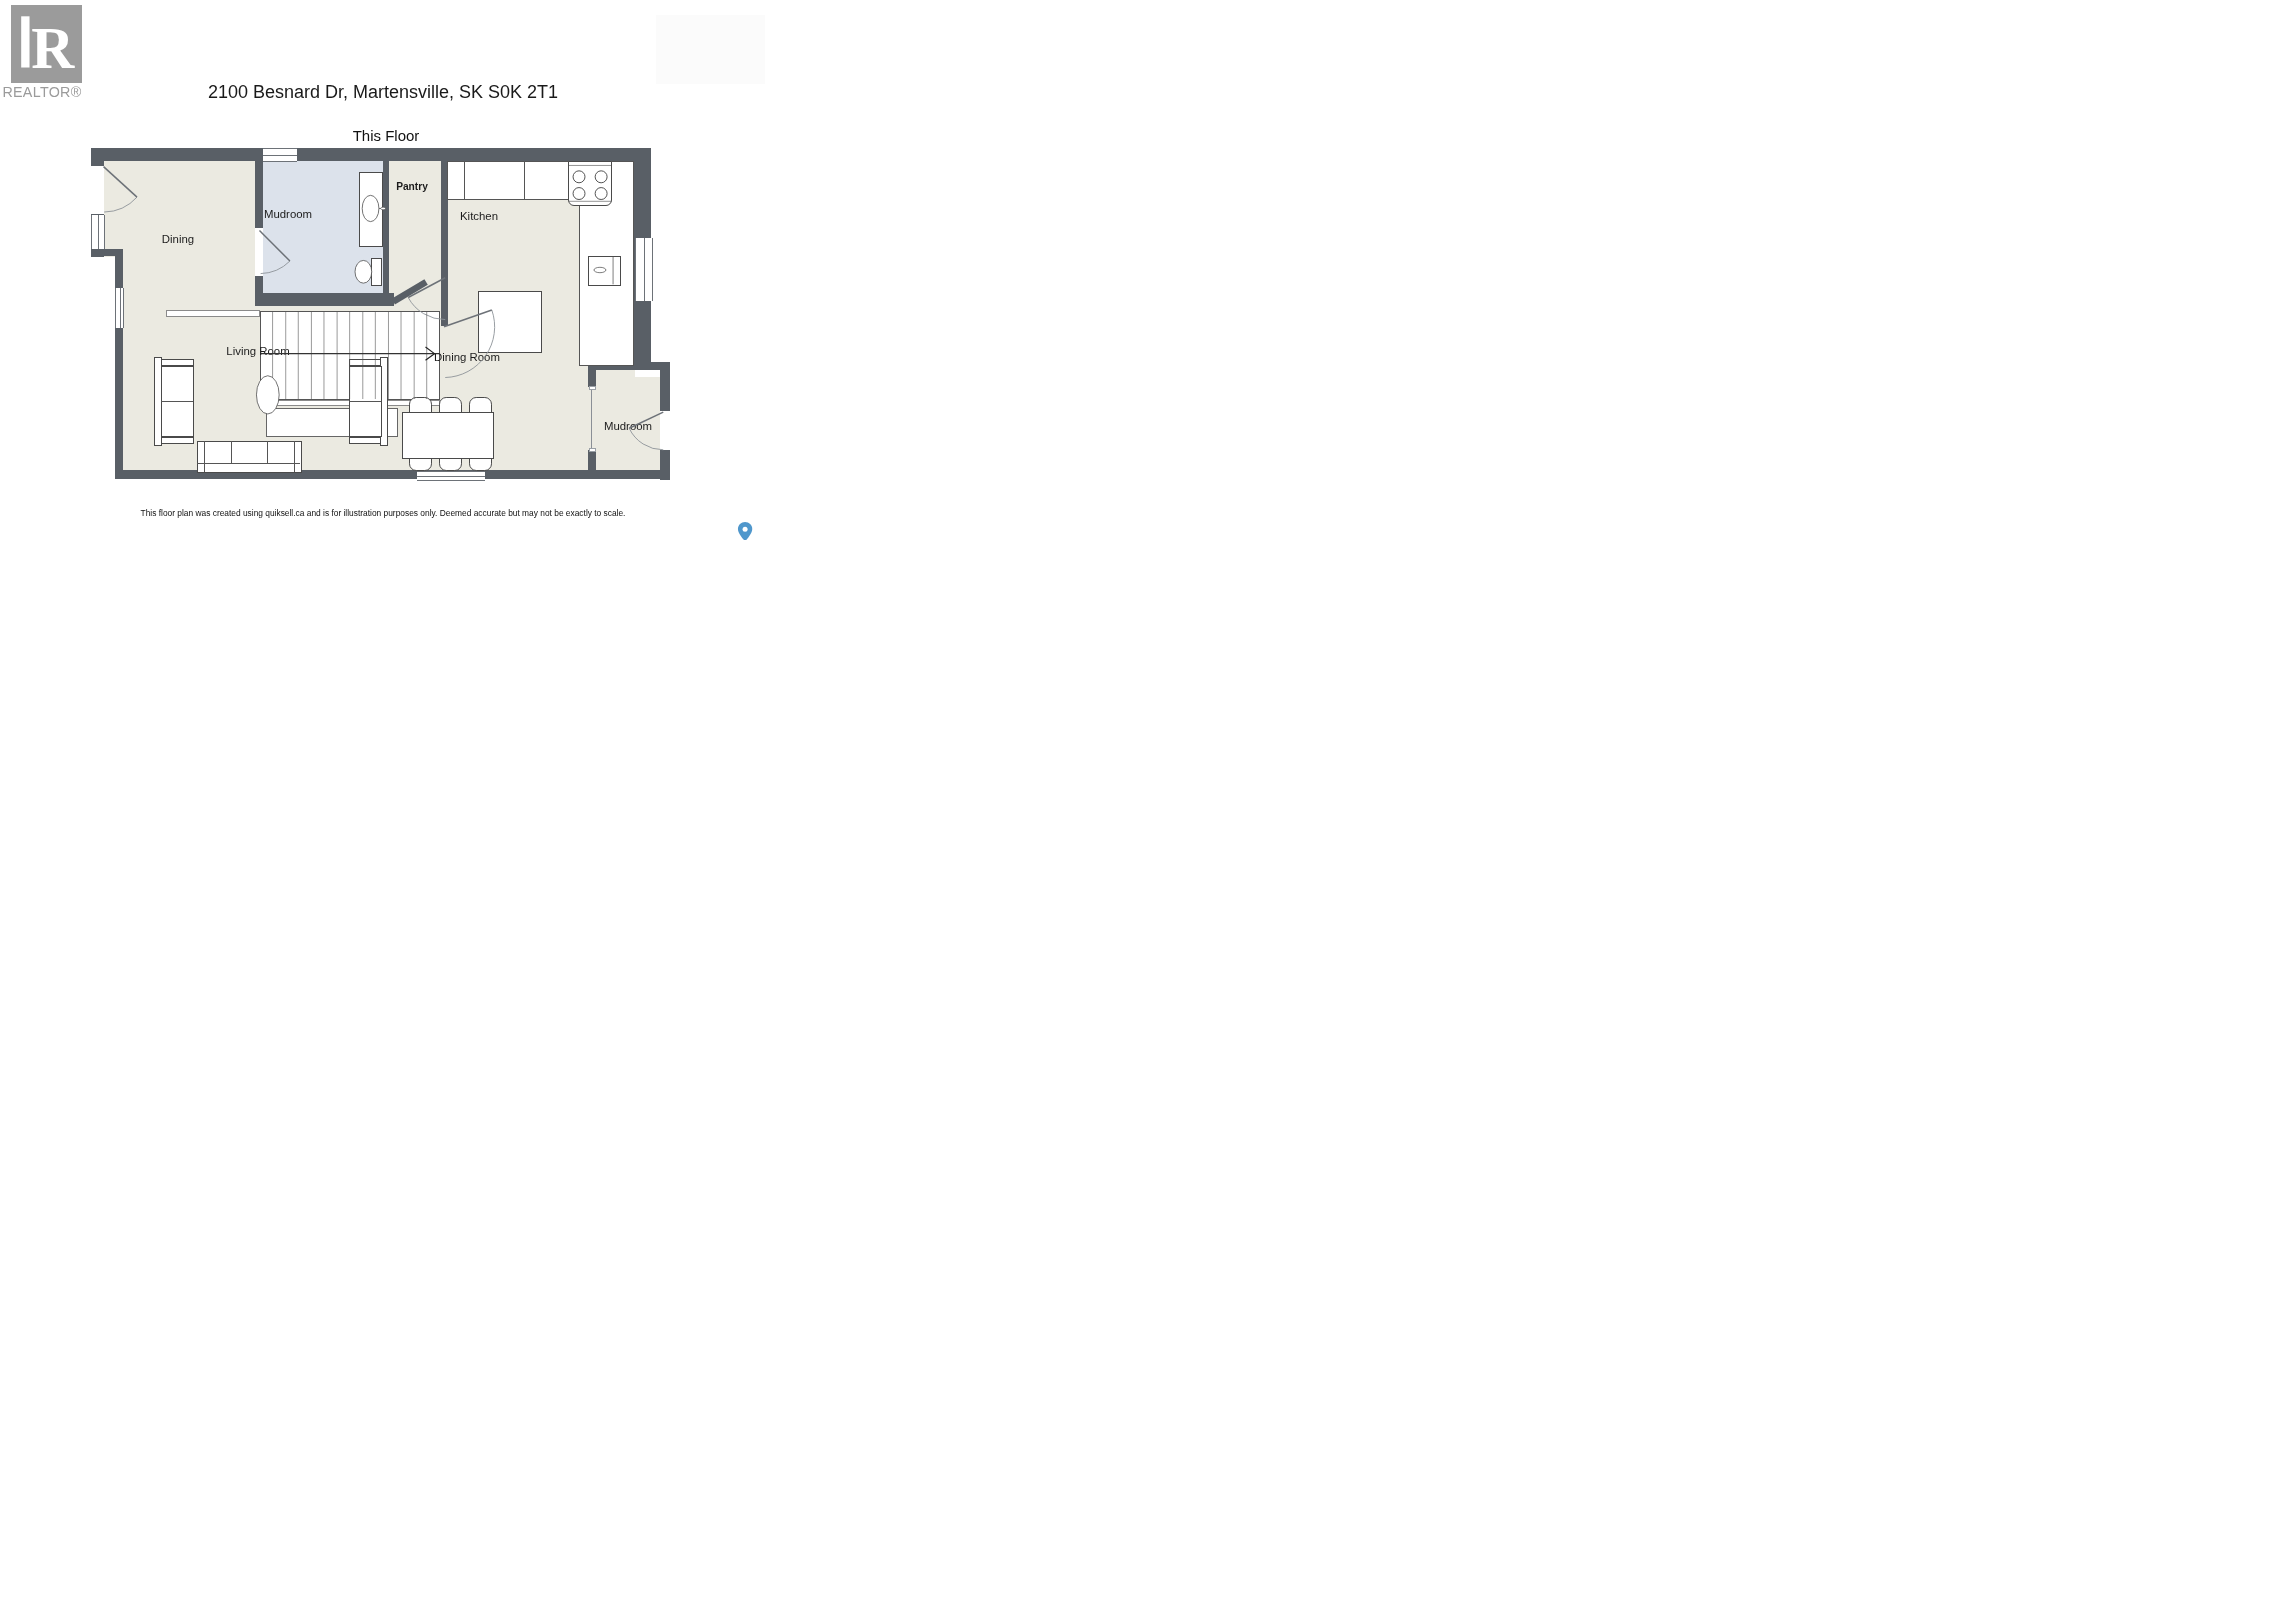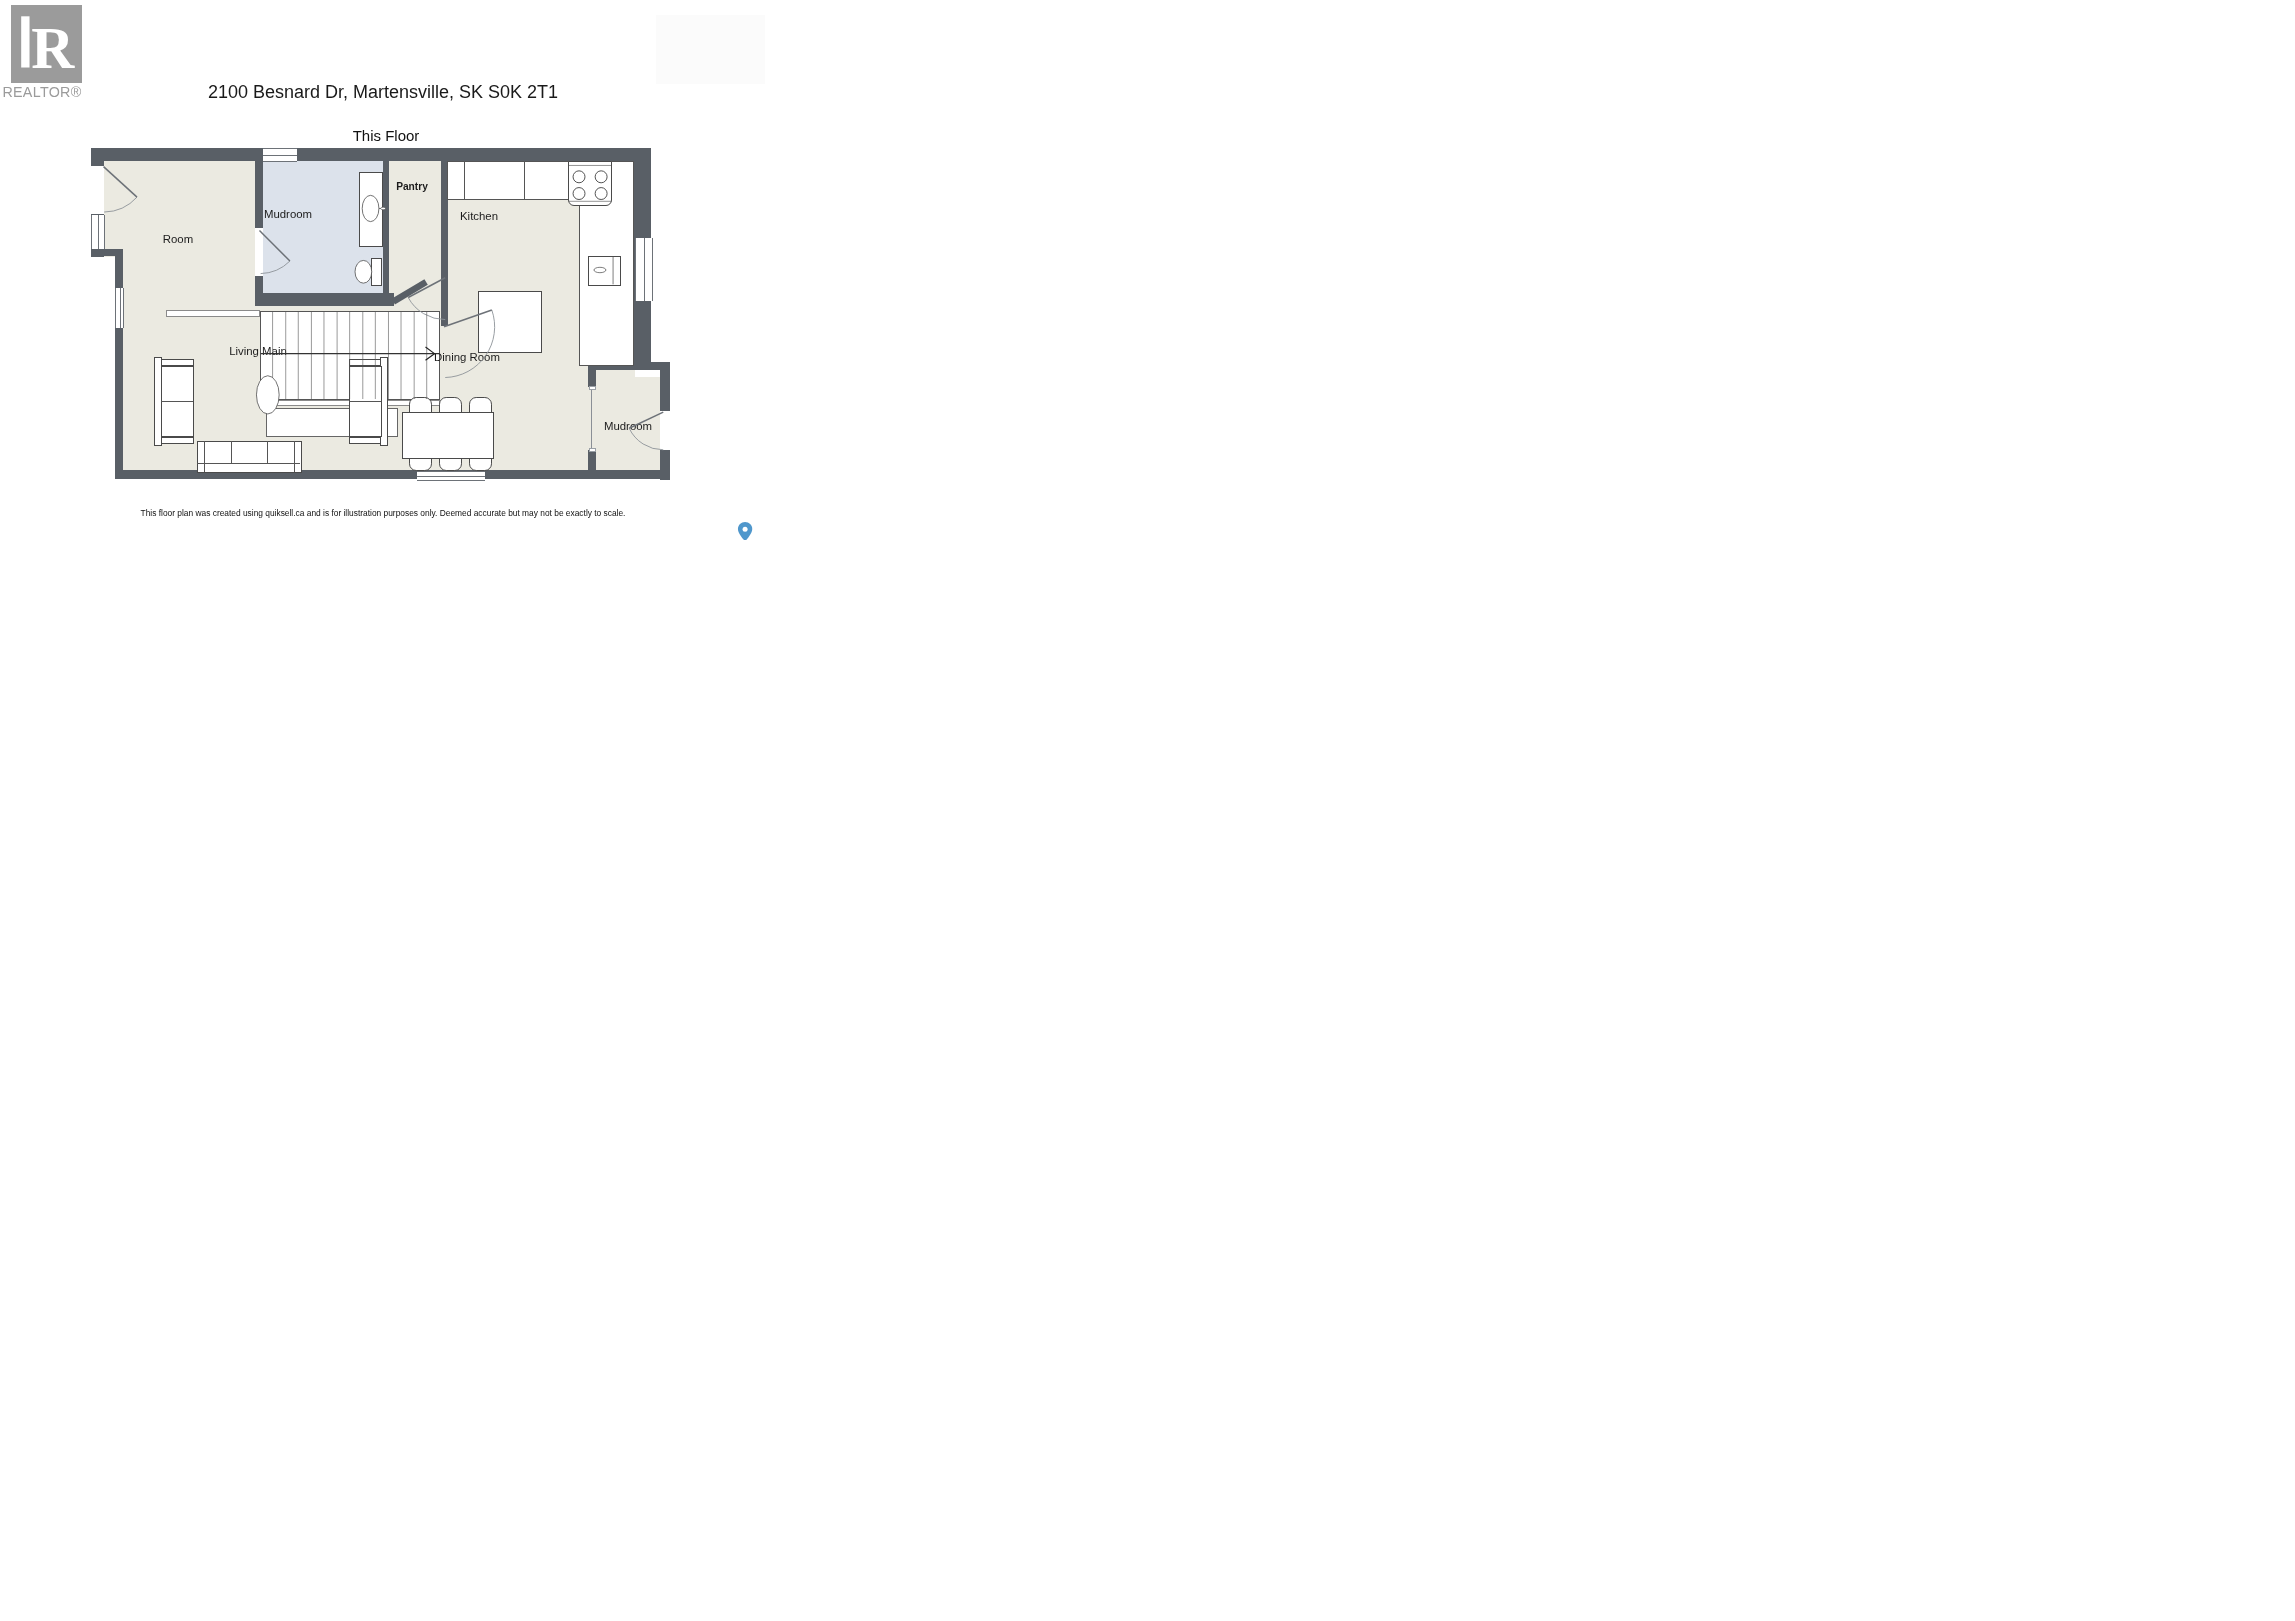--- a/index.html
+++ b/index.html
@@ -120,25 +120,25 @@
   <div class="thin" style="left:267px;top:441px;width:0.6px;height:22px;"></div>
 
   <div class="furn" style="left:409px;top:397px;width:23px;height:15.5px;border-radius:7.2px 7.2px 0 0;"></div>
   <div class="furn" style="left:439px;top:397px;width:23px;height:15.5px;border-radius:7.2px 7.2px 0 0;"></div>
   <div class="furn" style="left:469px;top:397px;width:23px;height:15.5px;border-radius:7.2px 7.2px 0 0;"></div>
   <div class="furn" style="left:409px;top:458px;width:23px;height:13px;border-radius:0 0 7.2px 7.2px;"></div>
   <div class="furn" style="left:439px;top:458px;width:23px;height:13px;border-radius:0 0 7.2px 7.2px;"></div>
   <div class="furn" style="left:469px;top:458px;width:23px;height:13px;border-radius:0 0 7.2px 7.2px;"></div>
   <div class="furn" style="left:402px;top:412px;width:92px;height:47px;"></div>
 
-  <div class="room-label" style="left:178px;top:239px;">Room</div>
+  <div class="room-label" style="left:178px;top:239px;">Dining</div>
   <div class="room-label" style="left:288px;top:214px;">Mudroom</div>
   <div class="room-label small-label" style="left:412px;top:186px;font-weight:bold;">Pantry</div>
   <div class="room-label" style="left:479px;top:216px;">Kitchen</div>
-  <div class="room-label" style="left:258px;top:351px;">Living Main</div>
+  <div class="room-label" style="left:258px;top:351px;">Living Room</div>
   <div class="room-label" style="left:467px;top:357px;">Dining Room</div>
   <div class="room-label" style="left:628px;top:426px;">Mudroom</div>
 
   <svg id="svg-overlay" width="765" height="540" viewBox="0 0 1280 904">
 
     <path d="M229,330 A76,76 0 0 1 174,355" fill="none" stroke="#8d9298" stroke-width="1.5"></path>
     <line x1="173" y1="279" x2="229" y2="330" stroke="#6d7278" stroke-width="2.5"></line>
 
     <path d="M485,437 A72,72 0 0 1 436,458" fill="none" stroke="#8d9298" stroke-width="1.5"></path>
     <line x1="434" y1="386" x2="485" y2="437" stroke="#6d7278" stroke-width="2.5"></line>

